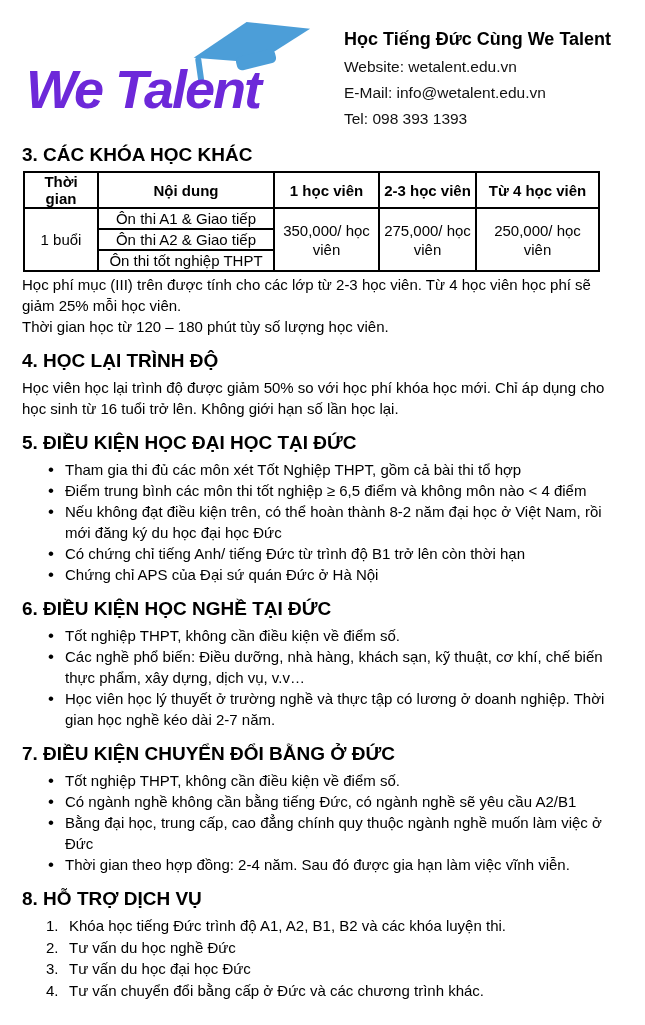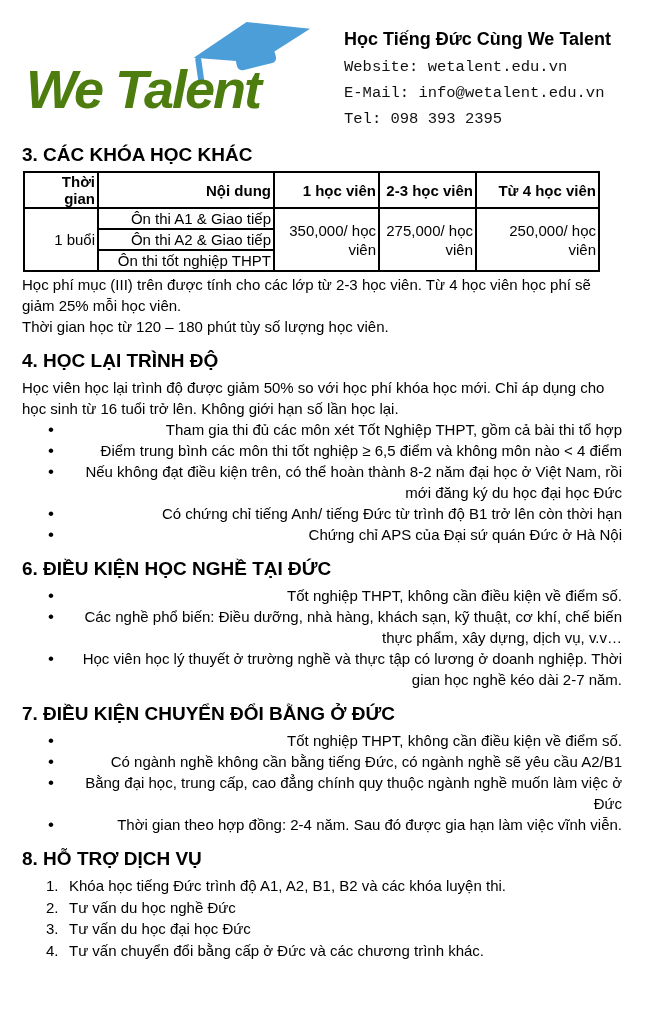--- a/index.html
+++ b/index.html
@@ -14,54 +14,54 @@
   .page { width: 645px; height: 1025px; padding: 18px 23px 0 22px; position: relative; }
 
   
   .header { display: flex; align-items: flex-start; height: 112px; }
   .logo-wrap { position: relative; width: 322px; height: 104px; flex: none; }
   .logo-text {
     position: absolute; left: 4px; bottom: 6px;
     font-size: 54px; line-height: 1;
     font-weight: bold; font-style: italic;
     letter-spacing: -2px;
-    color: #4d7c0f;
+    color: #6d28d9;
   }
   .cap { position: absolute; left: 152px; top: -4px; width: 150px; height: 66px; }
   .contact { padding-top: 8px; line-height: 26px; }
   .contact-title { font-size: 18px; font-weight: bold; margin-bottom: 2px; }
-  .contact-line { font-size: 15.5px; color: #111; font-family: Liberation Mono, monospace; }
+  .contact-line { font-size: 15.5px; color: #111; }
 
   
   .sec-heading {
     font-size: 19px; font-weight: bold;
     margin: 13px 0 5px 0; letter-spacing: 0;
   }
   .sec-heading.first { margin-top: 14px; }
   .body-text { font-size: 15px; line-height: 21px; }
 
   
   table.price-table {
     border-collapse: collapse; table-layout: fixed;
     width: 575px; margin: 2px 0 2px 1px;
   }
   .price-table th, .price-table td {
-    border: 2px solid #000; text-align: right;
+    border: 2px solid #000; text-align: center;
     padding: 0 2px; overflow: hidden;
   }
   .price-table th { height: 29px; font-size: 15px; font-weight: bold; }
   .price-table td { height: 20px; font-size: 15px; line-height: 19px; }
 
   .notes { margin-top: 0; }
 
   
   ul.bullets, ol.numbers { margin: 0; padding: 0 0 0 24px; list-style: none; }
   ul.bullets li {
     position: relative; padding-left: 19px;
-    font-size: 15px; line-height: 21px; text-align: right;
+    font-size: 15px; line-height: 21px;
   }
   ul.bullets li::before {
     content: "\2022"; position: absolute; left: 2px; top: 0;
     font-size: 17px; line-height: 21px;
   }
   ol.numbers li { font-size: 15px; line-height: 21.5px; display: flex; }
   ol.numbers .num { flex: none; width: 23px; }
 </style>
 </head>
 <body>
@@ -76,21 +76,21 @@
           <rect x="58" y="40" width="40" height="14" rx="5" fill="#4c9ed8"></rect>
           <line x1="22" y1="33" x2="20" y2="52" stroke="#4c9ed8" stroke-width="6" stroke-linecap="round"></line>
         </g>
       </svg>
       <div class="logo-text">We Talent</div>
     </div>
     <div class="contact">
       <div class="contact-title">Học Tiếng Đức Cùng We Talent</div>
       <div class="contact-line">Website: wetalent.edu.vn</div>
       <div class="contact-line">E-Mail: info@wetalent.edu.vn</div>
-      <div class="contact-line">Tel: 098 393 2395</div>
+      <div class="contact-line">Tel: 098 393 1393</div>
     </div>
   </div>
 
   <div class="sec-heading first">3. CÁC KHÓA HỌC KHÁC</div>
   <table class="price-table">
     <colgroup>
       <col style="width:74px">
         <col style="width:176px">
         <col style="width:105px">
         <col style="width:97px">
@@ -120,20 +120,21 @@
   </tbody>
     </table>
   <div class="body-text notes">
     <div>Học phí mục (III) trên được tính cho các lớp từ 2-3 học viên. Từ 4 học viên học phí sẽ giảm 25% mỗi học viên.</div>
     <div>Thời gian học từ 120 – 180 phút tùy số lượng học viên.</div>
   </div>
 
   <div class="sec-heading">4. HỌC LẠI TRÌNH ĐỘ</div>
   <div class="body-text">Học viên học lại trình độ được giảm 50% so với học phí khóa học mới. Chỉ áp dụng cho học sinh từ 16 tuổi trở lên. Không giới hạn số lần học lại.</div>
 
+  <div class="sec-heading">5. ĐIỀU KIỆN HỌC ĐẠI HỌC TẠI ĐỨC</div>
   <ul class="bullets">
     <li>Tham gia thi đủ các môn xét Tốt Nghiệp THPT, gồm cả bài thi tổ hợp</li>
     <li>Điểm trung bình các môn thi tốt nghiệp ≥ 6,5 điểm và không môn nào &lt; 4 điểm</li>
     <li>Nếu không đạt điều kiện trên, có thể hoàn thành 8-2 năm đại học ở Việt Nam, rồi mới đăng ký du học đại học Đức</li>
     <li>Có chứng chỉ tiếng Anh/ tiếng Đức từ trình độ B1 trở lên còn thời hạn</li>
     <li>Chứng chỉ APS của Đại sứ quán Đức ở Hà Nội</li>
   </ul>
 
   <div class="sec-heading">6. ĐIỀU KIỆN HỌC NGHỀ TẠI ĐỨC</div>
   <ul class="bullets">

